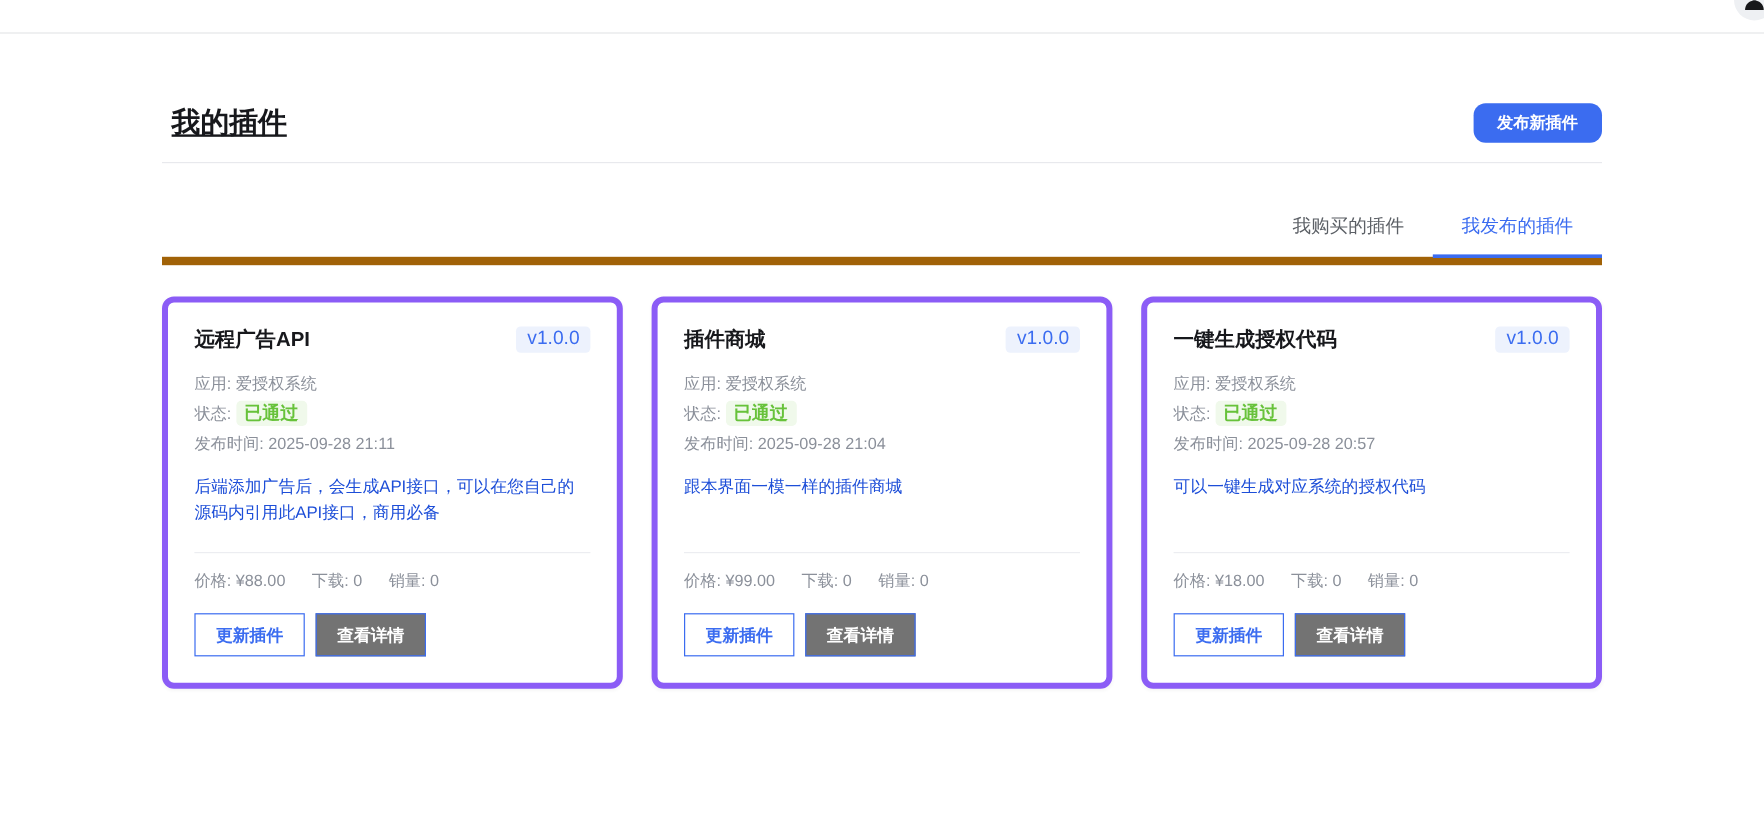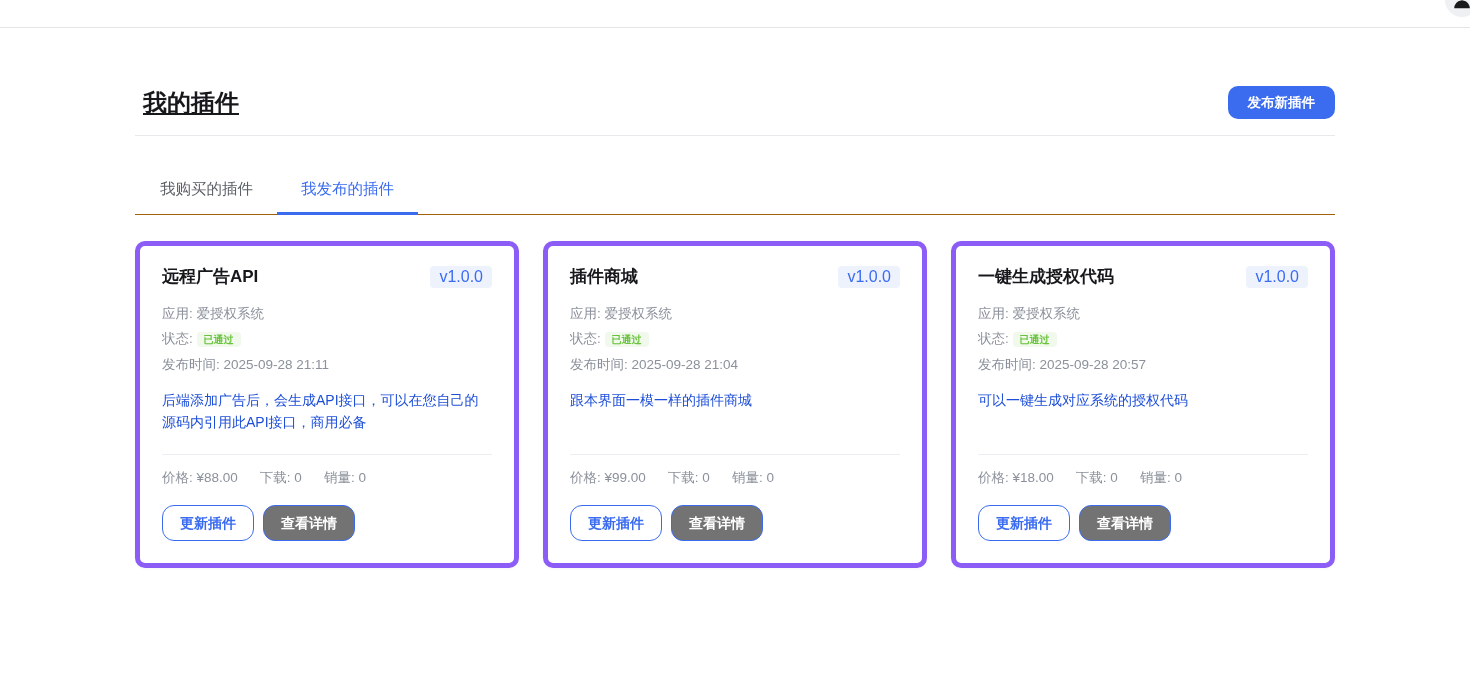--- a/index.html
+++ b/index.html
@@ -61,22 +61,23 @@
     font-size: 13.5px;
     font-weight: 700;
     font-family: inherit;
     cursor: pointer;
   }
 
   
   .tabs {
     display: flex;
     margin-top: 30px;
-    border-bottom: 1px solid #a16207;
+    border-bottom: 7px solid #a16207;
     padding-left: 1px;
+    justify-content: flex-end;
   }
   .tab {
     padding: 14px 24px 16px;
     font-size: 15.5px;
     color: #5c6066;
     cursor: pointer;
     position: relative;
     line-height: 18px;
   }
   .tab.active { color: #3b6cf0; }
@@ -129,21 +130,21 @@
     margin-top: 8px;
     font-size: 13.5px;
     color: #8b909a;
     line-height: 17px;
   }
   .meta.first { margin-top: 17px; }
   .status-badge {
     background: #f0f9eb;
     color: #67c23a;
     font-weight: 700;
-    font-size: 10px;
+    font-size: 15px;
     padding: 2px 7px;
     border-radius: 4px;
   }
   .desc {
     margin-top: 17px;
     font-size: 14px;
     line-height: 21.5px;
     color: #1d4ed8;
     flex: 1;
   }
@@ -155,21 +156,21 @@
     font-size: 13.5px;
     color: #8b909a;
     line-height: 16px;
   }
   .actions {
     margin-top: 19px;
     display: flex;
     gap: 9px;
   }
   .btn-outline, .btn-solid {
-    border-radius: 12px;
+    border-radius: 0;
     font-size: 14px;
     font-weight: 700;
     font-family: inherit;
     height: 36px;
     padding: 0 17px;
     cursor: pointer;
     line-height: 1;
   }
   .btn-outline {
     background: #ffffff;

